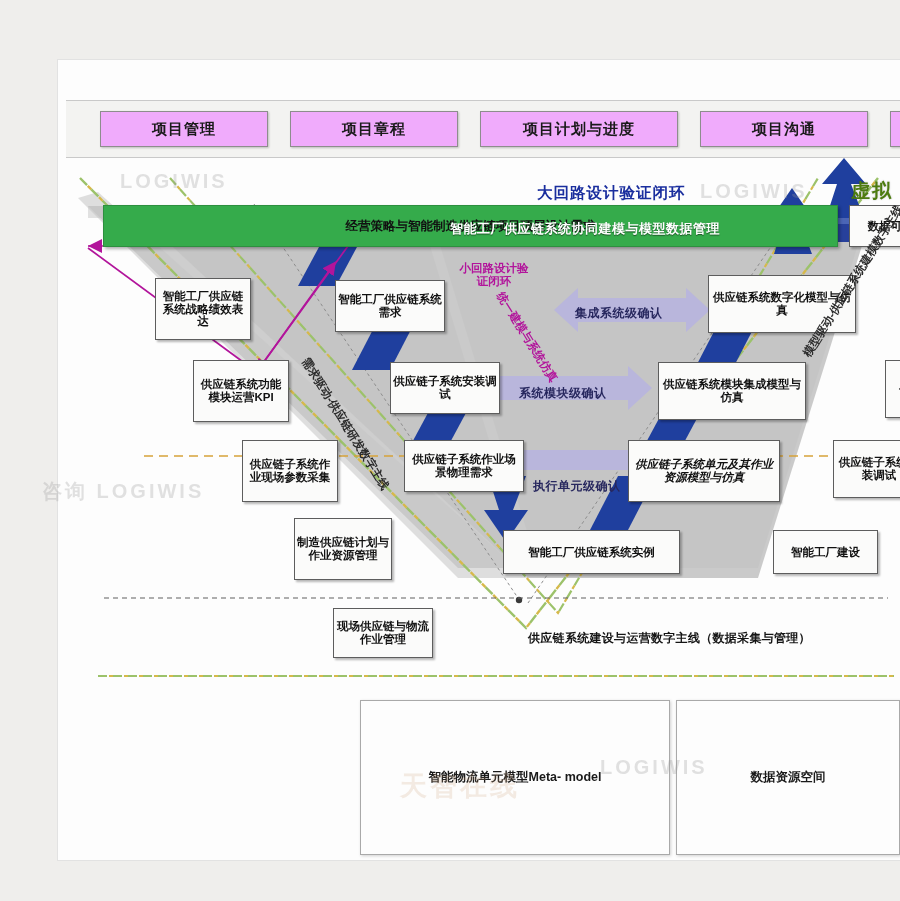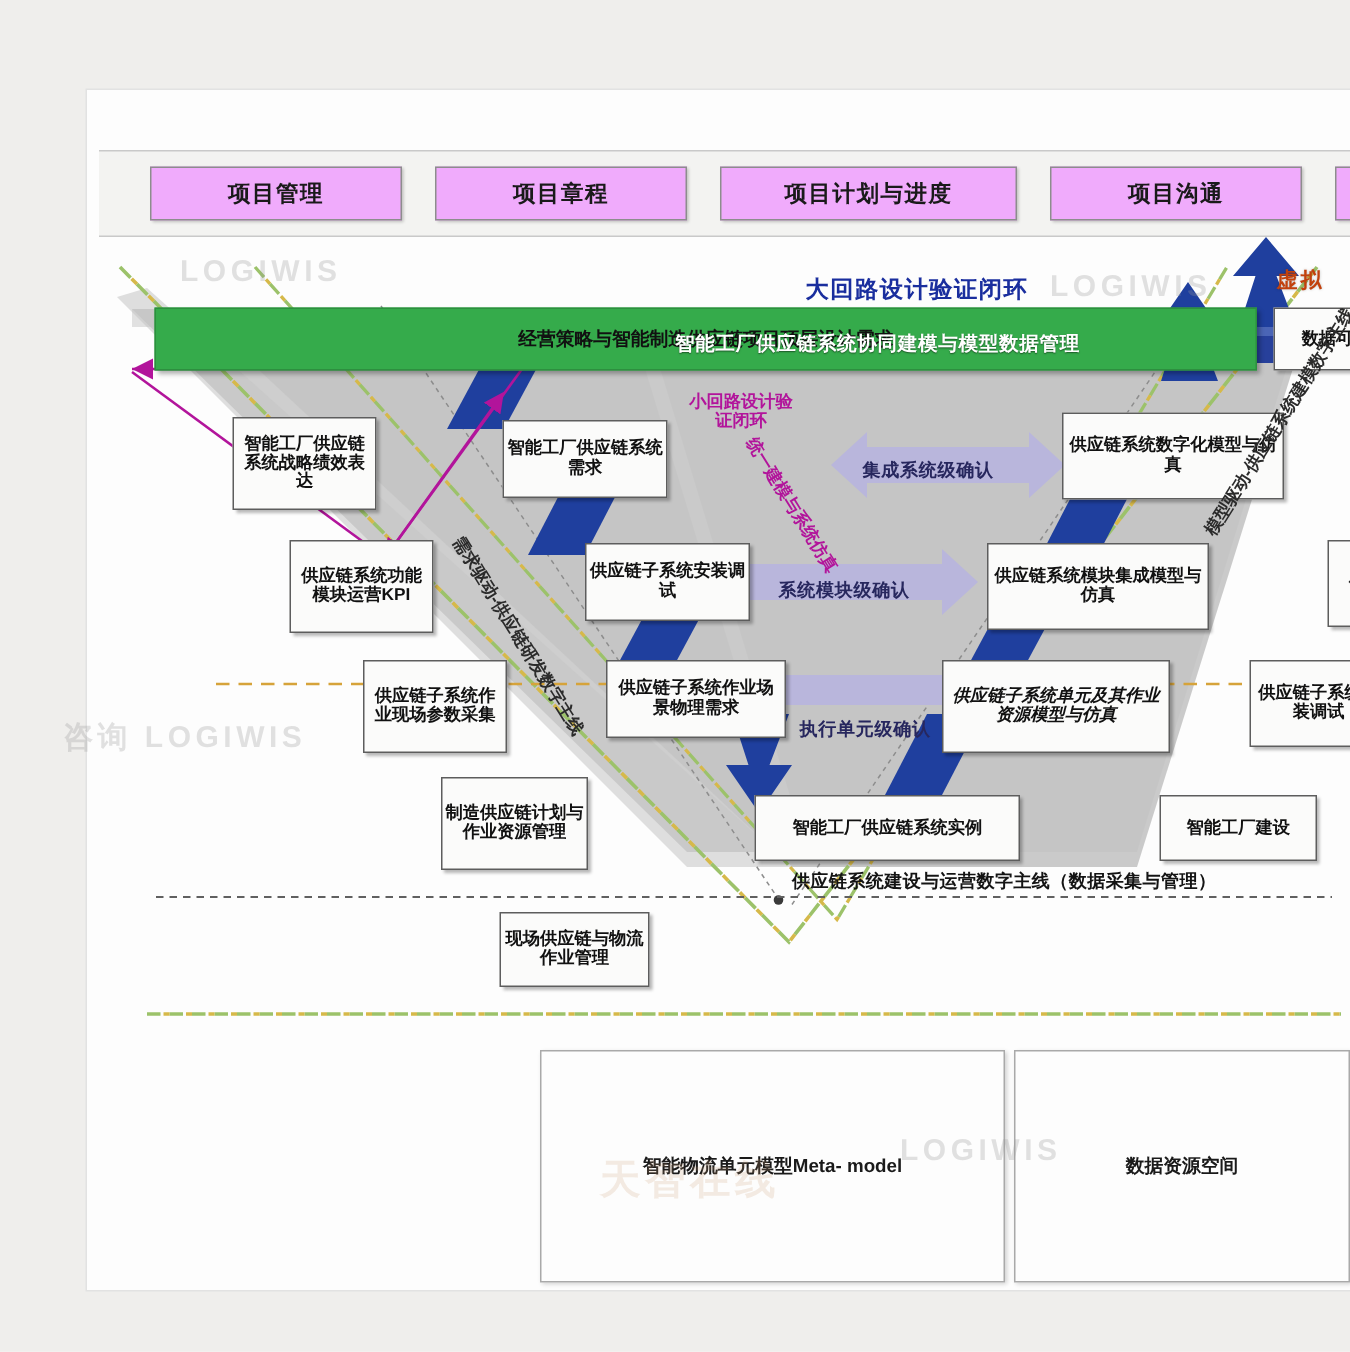--- a/index.html
+++ b/index.html
@@ -27,21 +27,21 @@
       color:#111;font-weight:bold;line-height:1.12;
       box-shadow:2px 2px 2px rgba(0,0,0,.28);
       font-size:11.5px;padding:12px 2px;box-sizing:border-box;}
 
   .bx.green{background:#35ab4b;border:1px solid #2d8f3f;color:#111;font-size:12.5px;
             box-shadow:2px 2px 3px rgba(0,0,0,.3);}
 
   
   .lbl{position:absolute;font-weight:bold;white-space:nowrap;}
   .lbl.navy{color:#1a2e9e;font-size:15.5px;letter-spacing:1px;}
-  .lbl.yellow{color:#c2410c;font-size:14px;letter-spacing:2px;
+  .lbl.yellow{color:#4d7c0f;font-size:19px;letter-spacing:2px;
               text-shadow:0 0 2px rgba(0,0,0,.25);}
   .lbl.purple{color:#b2149b;font-size:11.5px;line-height:1.15;text-align:center;white-space:normal;}
   .lbl.conf{color:#27275e;font-size:12px;letter-spacing:.5px;}
   .lbl.thread{color:#2b2b2b;font-size:11.5px;white-space:nowrap;
               transform-origin:left top;font-weight:bold;}
   .lbl.dataline{color:#141414;font-size:12px;letter-spacing:.3px;}
 
   
   .bigbox{position:absolute;background:#fdfdfd;border:1px solid #a9a9a9;
           display:flex;align-items:center;justify-content:center;
@@ -159,21 +159,21 @@
       <div class="lbl navy" style="left: 537px; top: 183px;">大回路设计验证闭环</div>
       <div class="lbl yellow" style="left: 851px; top: 178px;">虚拟</div>
       <div class="lbl" style="left: 450px; top: 220px; color: rgb(255, 255, 255); font-size: 13px; font-weight: bold; letter-spacing: 0.5px; text-shadow: rgba(0, 0, 0, 0.5) 0px 1px 1px; position: absolute;">智能工厂供应链系统协同建模与模型数据管理</div>
       <div class="lbl purple" style="left: 458px; top: 262px; width: 72px;">小回路设计验证闭环</div>
       <div class="lbl purple" style="left: 505px; top: 290px; white-space: nowrap; transform: rotate(58deg); transform-origin: left top;">统一建模与系统仿真</div>
       <div class="lbl conf" style="left: 575px; top: 305px;">集成系统级确认</div>
       <div class="lbl conf" style="left: 519px; top: 385px;">系统模块级确认</div>
       <div class="lbl conf" style="left: 533px; top: 462px; margin-top: 16px;">执行单元级确认</div>
       <div class="lbl thread" style="left: 311px; top: 355px; transform: rotate(58deg);">需求驱动-供应链研发数字主线</div>
       <div class="lbl thread" style="left: 800px; top: 352px; transform: rotate(-58deg);">模型驱动-供应链系统建模数字主线</div>
-      <div class="lbl dataline" style="left: 528px; top: 579px;">供应链系统建设与运营数字主线（数据采集与管理）</div>
+      <div class="lbl dataline" style="left: 528px; top: 630px;">供应链系统建设与运营数字主线（数据采集与管理）</div>
     </div>
   <div id="bottom-layer">
       <div class="bigbox" style="left: 360px; top: 700px; width: 310px; height: 155px;">智能物流单元模型Meta- model</div>
       <div class="bigbox" style="left: 676px; top: 700px; width: 224px; height: 155px;">数据资源空间</div>
     </div>
   <div id="wm-layer">
       <div class="wm" style="left: 42px; top: 478px;">咨询 LOGIWIS</div>
       <div class="wm" style="left: 120px; top: 170px;">LOGIWIS</div>
       <div class="wm" style="left: 600px; top: 756px;">LOGIWIS</div>
       <div class="wm2" style="left: 400px; top: 768px;">天智在线</div>

